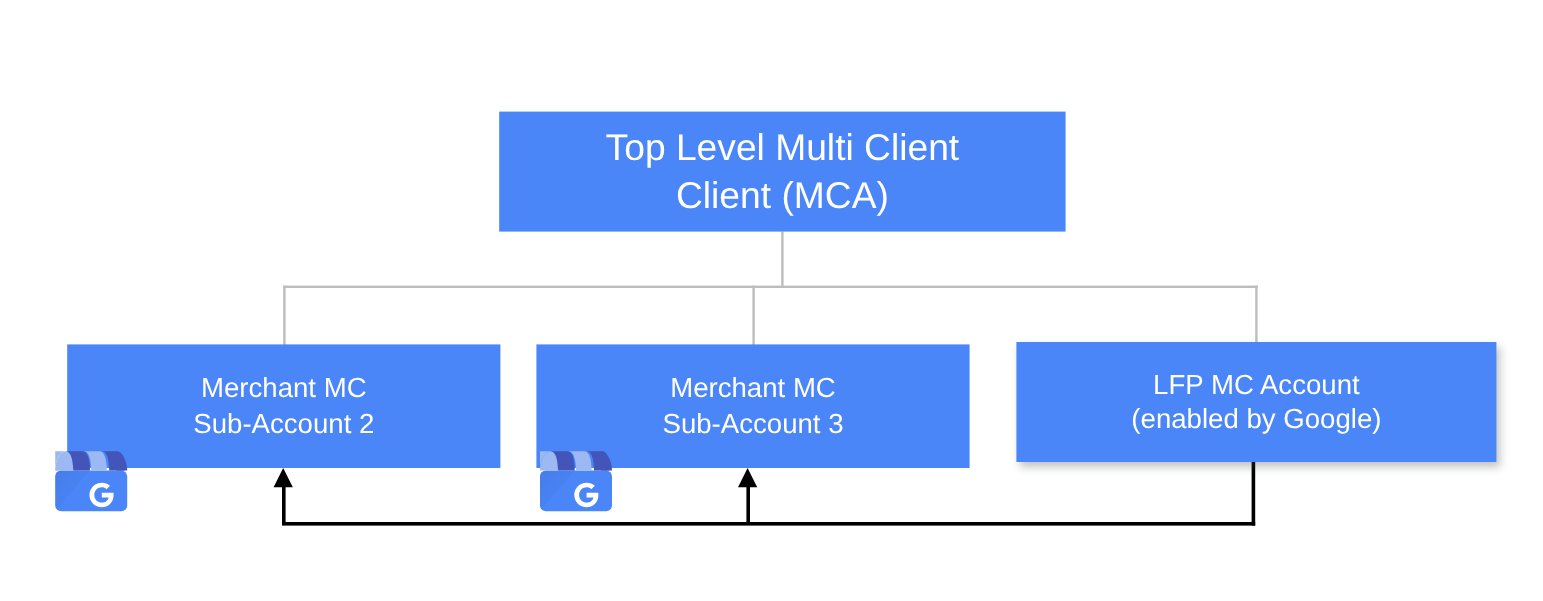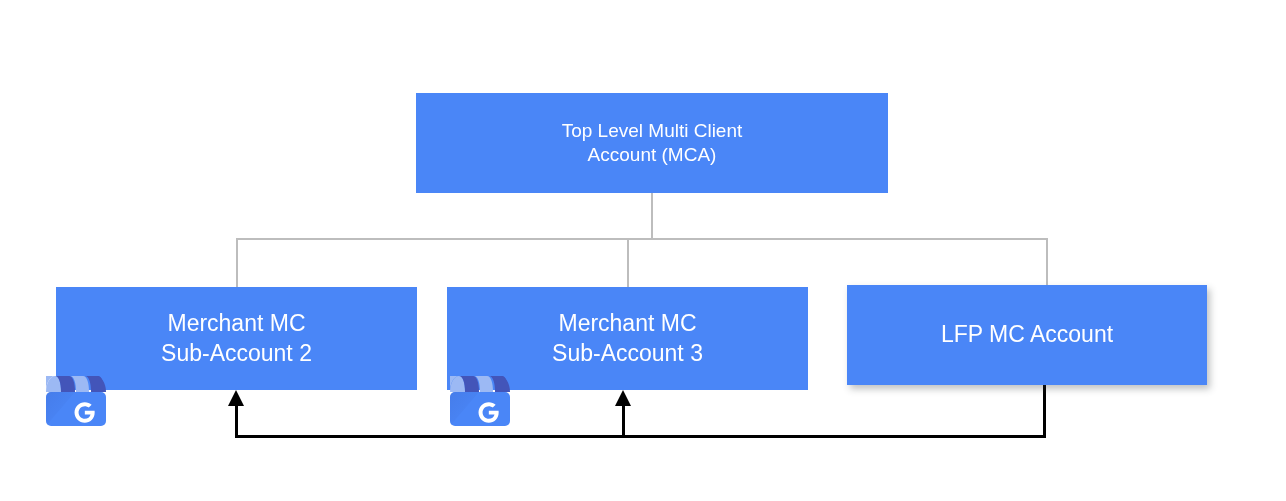--- a/index.html
+++ b/index.html
@@ -34,40 +34,40 @@
   .node .label {
     width: 100%;
     padding: 0 10px;
     box-sizing: border-box;
   }
   .node-mca {
     left: 416px;
     top: 93px;
     width: 472px;
     height: 100px;
-    font-size: 19px;
+    font-size: 31px;
   }
   .node-sub1 {
     left: 56px;
     top: 287px;
     width: 361px;
     height: 103px;
     font-size: 23px;
   }
   .node-sub2 {
     left: 447px;
     top: 287px;
     width: 361px;
     height: 103px;
     font-size: 23px;
   }
   .node-lfp {
     left: 847px;
     top: 285px;
-    width: 360px;
+    width: 400px;
     height: 100px;
     font-size: 23px;
     box-shadow: 3px 4px 7px rgba(60,64,67,0.32);
   }
 
   
   .conn {
     position: absolute;
     background: #bdbdbd;
     z-index: 1;
@@ -137,41 +137,42 @@
   <div class="fb fb-vert-right"></div>
   <div class="fb fb-horiz"></div>
   <div class="fb fb-up-1"></div>
   <div class="fb fb-up-2"></div>
   <div class="arrowhead arrow-1"></div>
   <div class="arrowhead arrow-2"></div>
 
   <div class="node node-mca">
     <div class="label">
       <div>Top Level Multi Client</div>
-      <div>Account (MCA)</div>
+      <div>Client (MCA)</div>
     </div>
   </div>
 
   <div class="node node-sub1">
     <div class="label">
       <div>Merchant MC</div>
       <div>Sub-Account 2</div>
     </div>
   </div>
 
   <div class="node node-sub2">
     <div class="label">
       <div>Merchant MC</div>
       <div>Sub-Account 3</div>
     </div>
   </div>
 
   <div class="node node-lfp">
     <div class="label">
       <div>LFP MC Account</div>
+      <div>(enabled by Google)</div>
     </div>
   </div>
 
   <div class="gmb-icon gmb-1">
     <svg viewBox="0 0 72 72" width="72" height="72" aria-hidden="true">
       <defs>
         <clipPath id="storeClip1">
           <path d="M11 26 h50 a5 5 0 0 1 5 5 v24 a5 5 0 0 1 -5 5 h-50 a5 5 0 0 1 -5 -5 v-24 a5 5 0 0 1 5 -5 z"></path>
         </clipPath>
         <linearGradient id="shade1" x1="0" y1="0" x2="1" y2="1">

